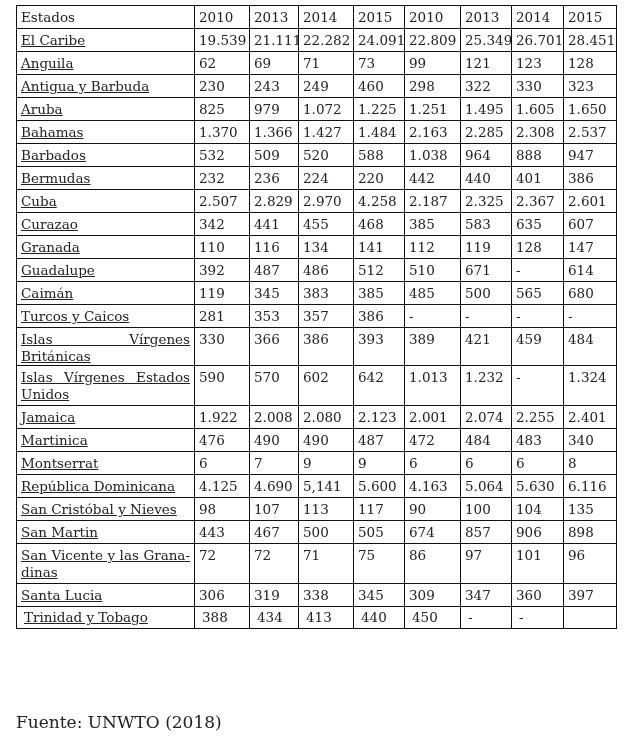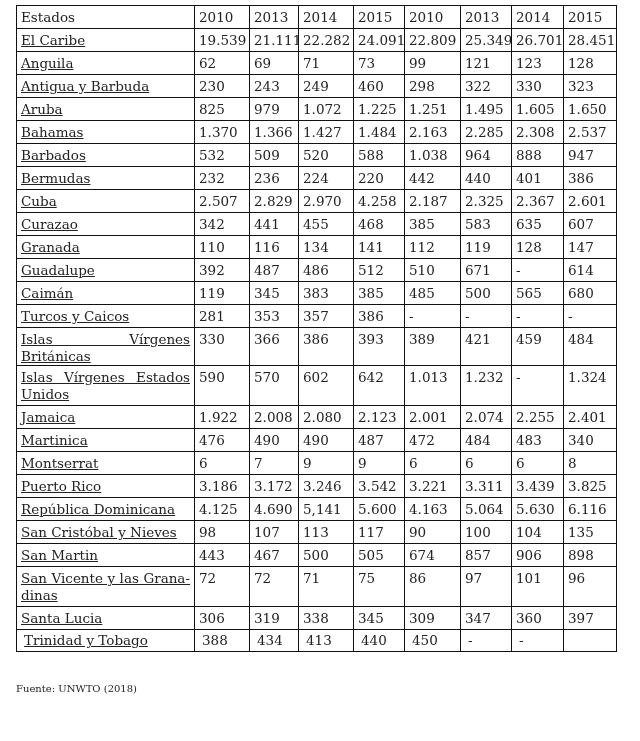--- a/index.html
+++ b/index.html
@@ -9,21 +9,21 @@
                table-layout: fixed; width: 600px; }
   table.data td { border: 1px solid #111; padding: 0 4px; font-size: 13.5px;
                   line-height: 17px; height: 23px; vertical-align: top; padding-top: 3px;
                   white-space: nowrap; overflow: hidden; box-sizing: border-box; }
   table.data td.name { white-space: normal; text-align: justify; text-decoration: underline; }
   table.data tr.tall td { height: 40px; }
   table.data tr.last td { height: 22px; padding-top: 2px; padding-left: 7px; }
   col.c0 { width: 178px; }
   col.c1 { width: 55px; } col.c2 { width: 49px; } col.c3 { width: 55px; } col.c4 { width: 51px; }
   col.c5 { width: 56px; } col.c6 { width: 51px; } col.c7 { width: 52px; } col.c8 { width: 53px; }
-  .source { position: absolute; left: 16px; top: 681px; font-size: 10px; line-height: 16px; text-align: center; }
+  .source { position: absolute; left: 16px; top: 714px; font-size: 17px; line-height: 16px; text-align: center; }
 </style>
 </head>
 <body>
 
 <table class="data">
   <colgroup>
     <col class="c0">
       <col class="c1">
       <col class="c2">
       <col class="c3">
@@ -237,31 +237,20 @@
         <td>6</td>
         <td>7</td>
         <td>9</td>
         <td>9</td>
         <td>6</td>
         <td>6</td>
         <td>6</td>
         <td>8</td>
       </tr>
       <tr>
-        <td class="name">Puerto Rico</td>
-        <td>3.186</td>
-        <td>3.172</td>
-        <td>3.246</td>
-        <td>3.542</td>
-        <td>3.221</td>
-        <td>3.311</td>
-        <td>3.439</td>
-        <td>3.825</td>
-      </tr>
-      <tr>
         <td class="name">República Dominicana</td>
         <td>4.125</td>
         <td>4.690</td>
         <td>5,141</td>
         <td>5.600</td>
         <td>4.163</td>
         <td>5.064</td>
         <td>5.630</td>
         <td>6.116</td>
       </tr>

